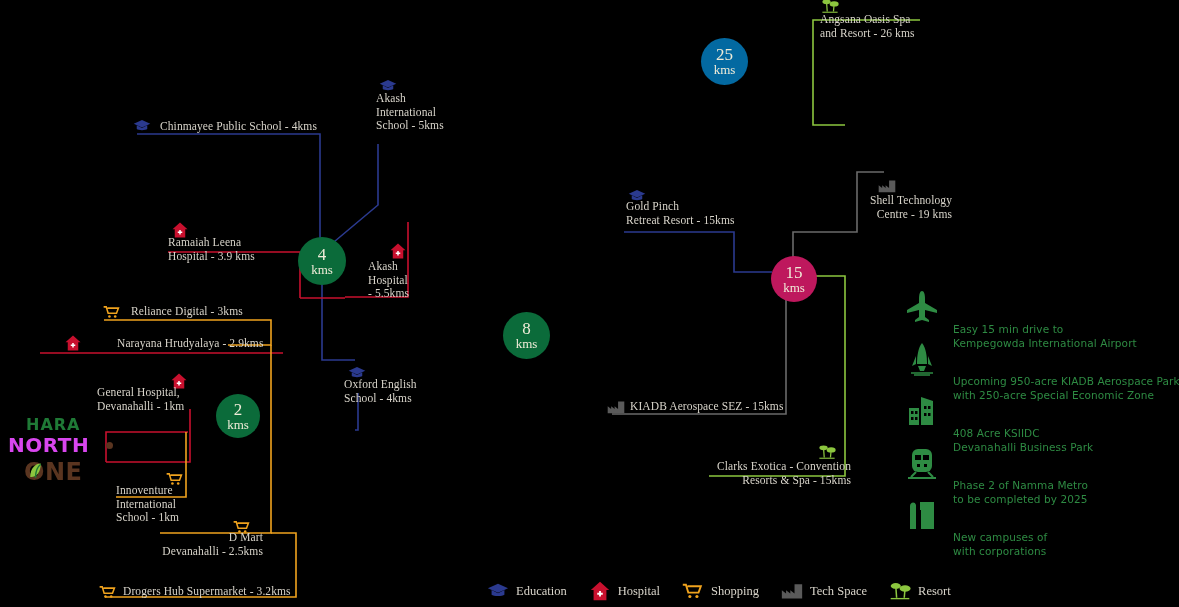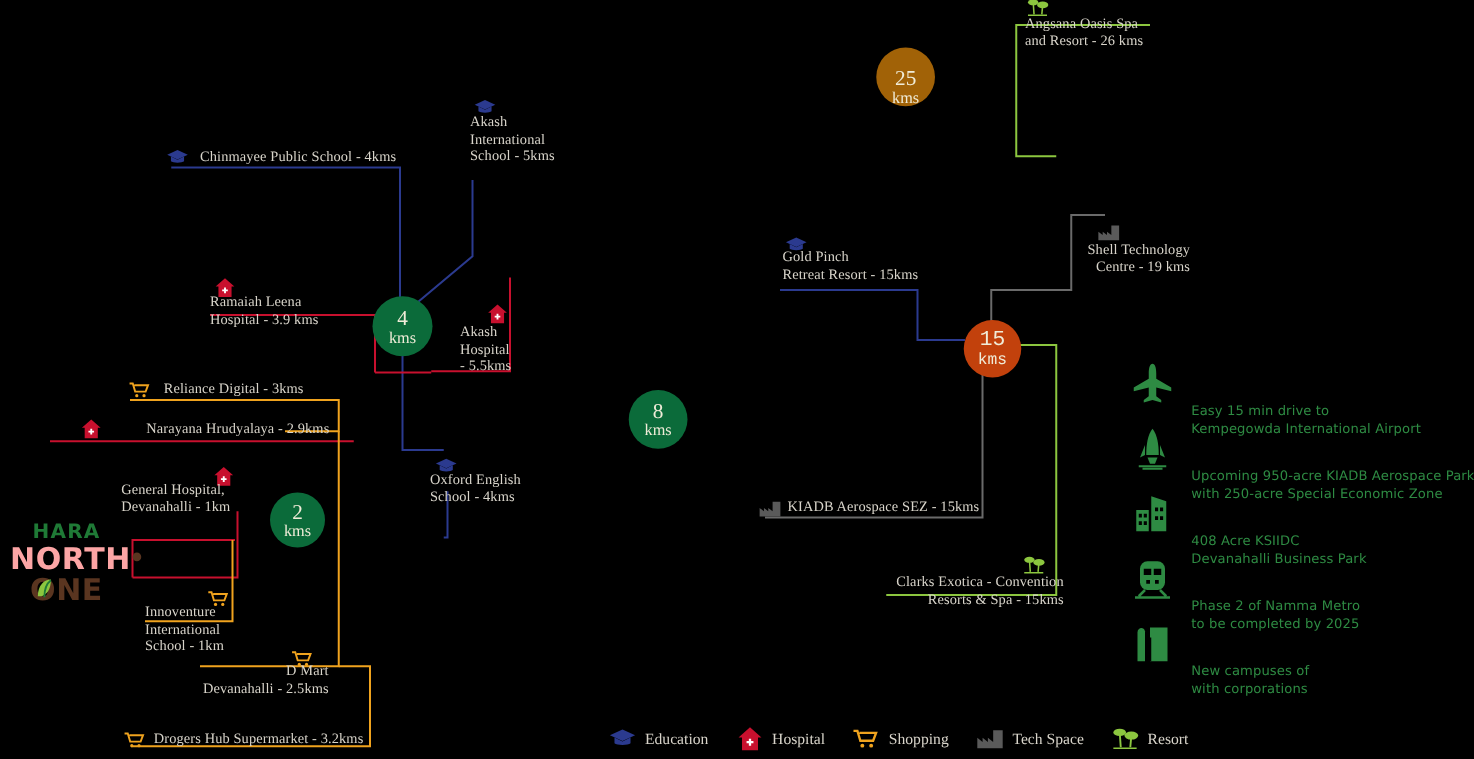--- a/index.html
+++ b/index.html
@@ -14,21 +14,21 @@
   .ico{position:absolute;width:18px;height:18px;}
   .badge{position:absolute;border-radius:50%;background:#0b6b3a;display:flex;flex-direction:column;
          align-items:center;justify-content:center;color:#f0ecd8;font-family:"Liberation Serif",serif;}
   .badge .n{font-size:17px;line-height:17px;}
   .badge .u{font-size:13px;line-height:14px;}
   
   #logo{position:absolute;left:8px;top:415px;width:115px;height:68px;}
   .lg-hara{position:absolute;left:18px;top:0px;font-family:"DejaVu Sans",sans-serif;font-weight:bold;
       font-size:16px;letter-spacing:1px;color:#1f7a36;}
   .lg-north{position:absolute;left:0px;top:18px;font-family:"DejaVu Sans",sans-serif;font-weight:bold;
-      font-size:24px;letter-spacing:.5px;color:#fca5a5;}
+      font-size:20px;letter-spacing:.5px;color:#d946ef;}
   .lg-dot{position:absolute;left:98px;top:27px;width:7px;height:7px;border-radius:50%;background:#5a3520;}
   .lg-one{position:absolute;left:16px;top:43px;font-family:"DejaVu Sans",sans-serif;font-weight:bold;
       font-size:24px;letter-spacing:.5px;color:#5a3520;}
   .lg-leaf{position:absolute;left:20px;top:47px;width:15px;height:18px;}
   
   #features{position:absolute;left:905px;top:288px;width:275px;}
   .feat{position:relative;min-height:42px;margin-bottom:10px;}
   .feat .fi{position:absolute;left:0;top:2px;width:34px;height:34px;}
   .feat .ft{position:absolute;left:48px;top:4px;font-family:"DejaVu Sans",sans-serif;font-size:10.5px;
        line-height:13.5px;color:#2e8b43;white-space:pre;letter-spacing:.1px;margin-top:31px;}
@@ -222,25 +222,25 @@
       <span class="u">kms</span>
     </div>
     <div class="badge" style="left: 298px; top: 237px; width: 48px; height: 48px; background: rgb(11, 107, 58);">
       <span class="n">4</span>
       <span class="u">kms</span>
     </div>
     <div class="badge" style="left: 503px; top: 312px; width: 47px; height: 47px; background: rgb(11, 107, 58);">
       <span class="n">8</span>
       <span class="u">kms</span>
     </div>
-    <div class="badge" style="left: 771px; top: 256px; width: 46px; height: 46px; background: #c2410c; font-family: Liberation Mono, monospace;">
+    <div class="badge" style="left: 771px; top: 256px; width: 46px; height: 46px; background: #be185d;">
       <span class="n">15</span>
       <span class="u">kms</span>
     </div>
-    <div class="badge" style="left: 701px; top: 38px; width: 47px; height: 47px; background: #a16207; justify-content: flex-end;">
+    <div class="badge" style="left: 701px; top: 38px; width: 47px; height: 47px; background: #0369a1;">
       <span class="n">25</span>
       <span class="u">kms</span>
     </div>
   </div>
 <div id="features">
     <div class="feat">
       <svg class="fi" viewBox="0 0 34 34">
         <path d="M17 1 C19 1 20 4 20 9 L20 13 L32 20 L32 23 L20 20 L20 27 L24 30 L24 32 L17 30 L10 32 L10 30 L14 27 L14 20 L2 23 L2 20 L14 13 L14 9 C14 4 15 1 17 1 Z" fill="#2e8b43"></path>
       </svg>
       <div class="ft">Easy 15 min drive to

